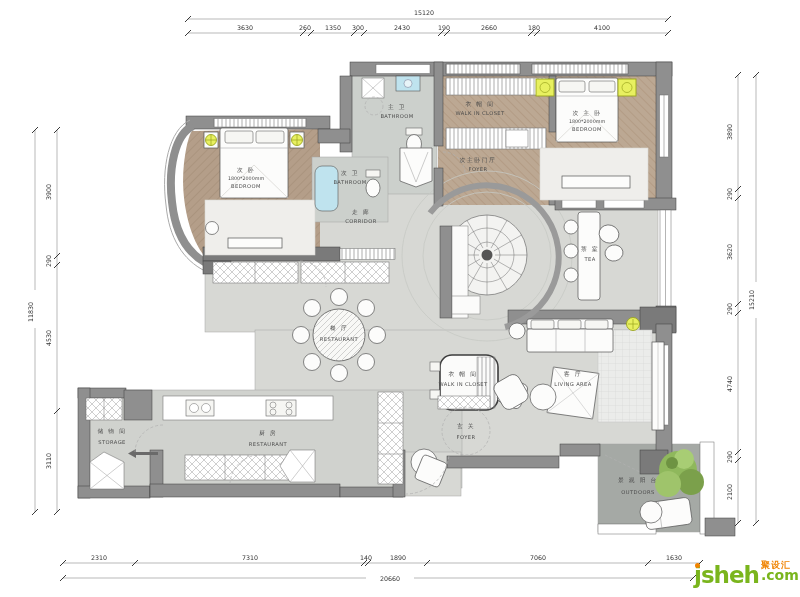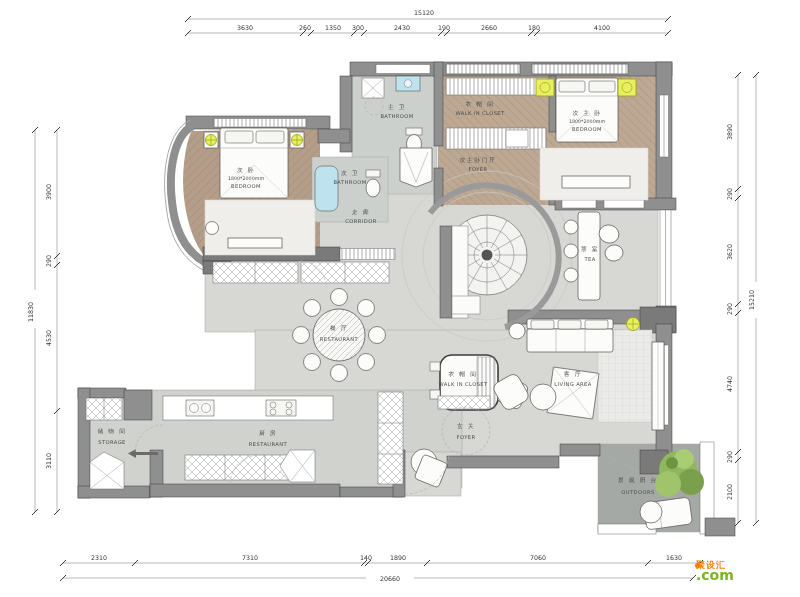--- a/index.html
+++ b/index.html
@@ -479,19 +479,20 @@
     <line x1="63" y1="578" x2="366" y2="578" class="dimline"></line>
         <line x1="414" y1="578" x2="693" y2="578" class="dimline"></line>
     <line x1="60" y1="581" x2="66" y2="575" class="tick"></line>
         <line x1="690" y1="581" x2="696" y2="575" class="tick"></line>
     <text x="390" y="581" class="dimtxt">20660</text>
   </g>
 </svg>
 
 
 <div class="wm">
+  <span class="wm-main">jsheh</span>
   <span class="wm-dot"></span>
   <span class="wm-right">
     <span class="wm-zh">聚设汇</span>
     <span class="wm-com">.com</span>
   </span>
 </div>
 </div>
 
 </body></html>

